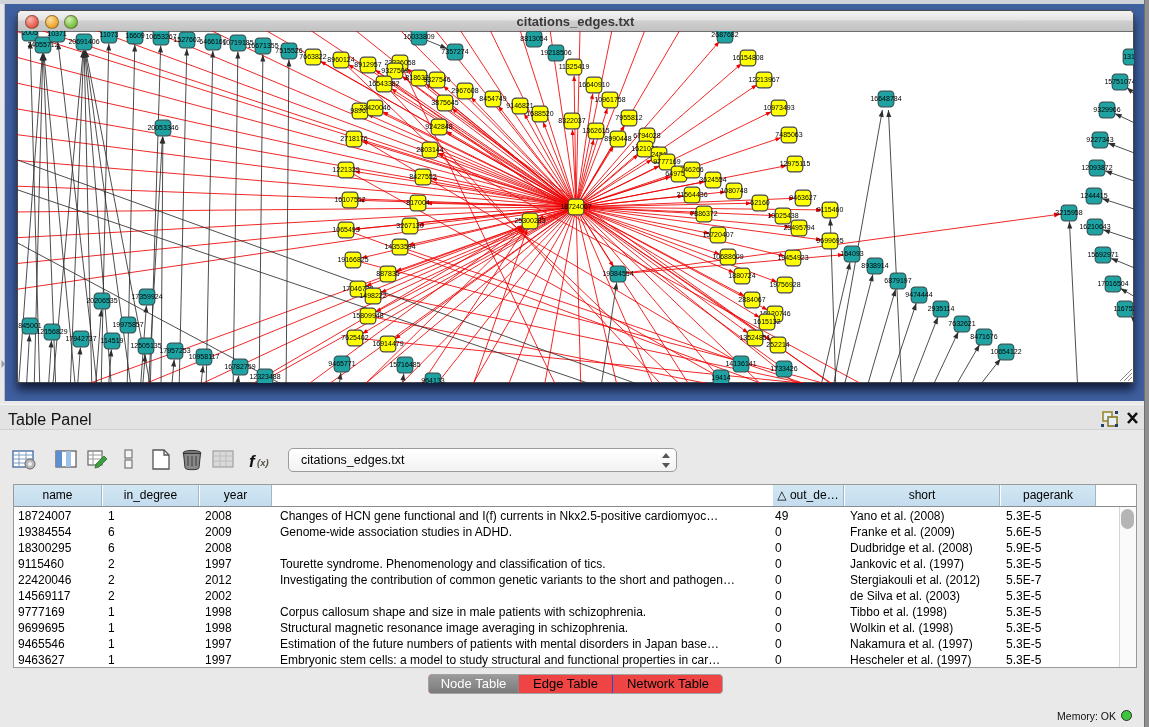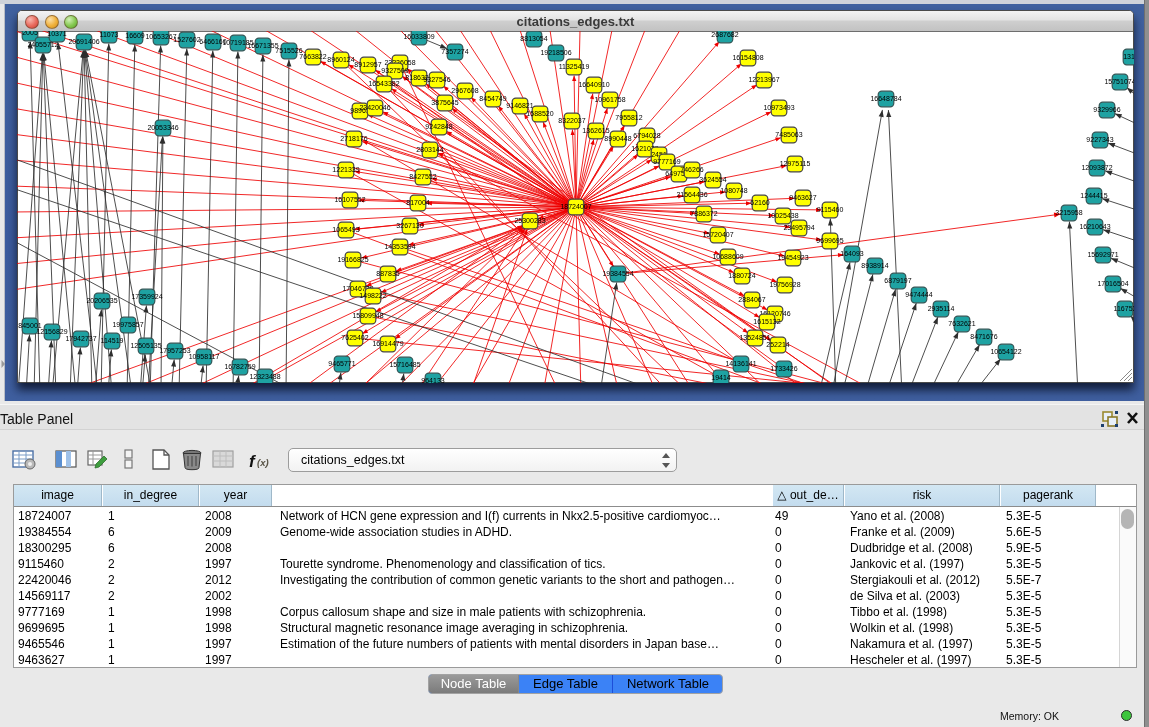--- a/index.html
+++ b/index.html
@@ -16,43 +16,43 @@
  box-shadow:0 7px 10px rgba(8,14,34,.8);border-radius:5px 5px 0 0;background:#fff}
 #titlebar{left:0;top:0;width:100%;height:21px;border-radius:4px 4px 0 0;
  background:linear-gradient(180deg,#f3f3f3 0%,#e3e3e3 45%,#cfcfcf 50%,#c2c2c2 100%);
  border-bottom:1px solid #6e6e6e}
 #titletext{left:0;top:3px;width:100%;text-align:center;font-size:13px;
  font-weight:bold;color:#3a3a3a}
 .tl{top:3.5px;width:14px;height:14px;border-radius:50%;border:0.5px solid rgba(90,60,40,.55)}
 
 #tpbar{left:0px;top:404px;width:1144px;height:26px;background:#e3e3e3;
  border-top:1px solid #f5f5f5;border-bottom:1px solid #d2d2d2}
-#tptext{left:0;top:411px;font-size:14px;color:#111}
+#tptext{left:8px;top:411px;font-size:16px;color:#111}
 #dropdown{left:288px;top:448px;width:389px;height:24px;background:linear-gradient(#fff,#f2f2f2);
  border:1px solid #9c9c9c;border-radius:5px;font-size:12.5px;color:#000;
  line-height:23px;padding-left:12px}
 #tablebox{left:13px;top:484px;width:1124px;height:184px;background:#fff;
  border:1px solid #9a9a9a}
 .hc{position:absolute;top:0;height:21px;background:linear-gradient(#d3e7f3,#c3dcee);
  border-right:1px solid #9fb8c9;font-size:12px;text-align:center;line-height:21px;color:#000}
 #hdrline{left:0;top:21px;width:1122px;height:1px;background:#8c8c8c}
 .trow{position:absolute;left:0;width:1102px;height:16px;font-size:12px;color:#000}
 .trow span{position:absolute;top:1px;white-space:nowrap}
 #vscroll{left:1105px;top:22px;width:17px;height:160px;background:#fafafa;
  border-left:1px solid #d5d5d5}
 #vthumb{left:1107px;top:24px;width:13px;height:20px;background:#b5b5b5;border-radius:7px}
 
 #tabs{left:428px;top:674px;width:295px;height:20px;border:1px solid #a2a2a2;
- border-radius:4px;background:#3b82f6;font-size:13px}
+ border-radius:4px;background:#ef4444;font-size:13px}
 .tab{position:absolute;top:0;height:18px;line-height:18px;text-align:center;color:#000}
 #tab1{left:0;width:90px;background:linear-gradient(#9a9a9a,#7b7b7b);color:#fff;
  border-radius:3px 0 0 3px;border-right:1px solid #888}
 #tab2{left:91px;width:91px}
 #tab3{left:183px;width:111px;border-left:1px solid #1d4ed8}
-#memtext{left:1000px;top:710px;width:116px;font-size:10.5px;color:#111}
+#memtext{left:1000px;top:710px;width:116px;text-align:right;font-size:10.5px;color:#111}
 #memdot{left:1121px;top:710px;width:11px;height:11px;border-radius:50%;
  background:#3ec63e;border:1.5px solid #2d2d2d}
 svg text{font-family:"Liberation Sans",sans-serif}
 </style></head><body>
 <div id="stage">
 <div class="abs" id="desktop"></div>
 <div class="abs" id="topstrip"></div>
 <div class="abs" id="leftstrip"></div>
 <svg class="abs" style="left:0;top:358px" width="6" height="12">
       <path d="M1.5 2 L5 6 L1.5 10 Z" fill="#9a9a9a"></path>
@@ -714,35 +714,35 @@
  <path d="M203 10 H223 M203 15 H223 M210 5 V21 M216 5 V21" stroke="#bdbdbd" stroke-width="1"></path>
 
  <text x="239" y="21" font-size="17" font-style="italic" font-weight="bold" font-family="Liberation Serif,serif" fill="#111">f</text>
  <text x="247" y="20" font-size="9.5" font-style="italic" font-weight="bold" font-family="Liberation Serif,serif" fill="#5a5548">(x)</text>
 </svg>
 <div class="abs" id="dropdown">citations_edges.txt</div>
 <svg class="abs" style="left:655px;top:451px" width="20" height="20">
  <path d="M7 7 l4 -5 4 5 z M7 12 l4 5 4 -5 z" fill="#555"></path>
 </svg>
 <div class="abs" id="tablebox">
- <div class="hc" style="left:0;width:88px">image</div>
+ <div class="hc" style="left:0;width:88px">name</div>
  <div class="hc" style="left:89px;width:96px">in_degree</div>
  <div class="hc" style="left:186px;width:72px">year</div>
  <div class="hc" style="left:759px;width:71px">△ out_de…</div>
- <div class="hc" style="left:831px;width:155px">risk</div>
+ <div class="hc" style="left:831px;width:155px">short</div>
  <div class="hc" style="left:987px;width:95px">pagerank</div>
  <div class="abs" id="hdrline"></div>
  <div class="abs" id="vscroll"></div>
  <div class="abs" id="vthumb"></div>
 </div>
 <div class="trow" style="top:508px">
 <span style="left:18px">18724007</span>
       <span style="left:108px">1</span>
 <span style="left:205px">2008</span>
-      <span style="left:280px">Network of HCN gene expression and I(f) currents in Nkx2.5-positive cardiomyoc…</span>
+      <span style="left:280px">Changes of HCN gene functional and I(f) currents in Nkx2.5-positive cardiomyoc…</span>
 <span style="left:775px">49</span>
 <span style="left:850px">Yano et al. (2008)</span>
 <span style="left:1006px">5.3E-5</span>
     </div>
     <div class="trow" style="top:524px">
 <span style="left:18px">19384554</span>
       <span style="left:108px">6</span>
 <span style="left:205px">2009</span>
       <span style="left:280px">Genome-wide association studies in ADHD.</span>
 <span style="left:775px">0</span>
@@ -807,20 +807,21 @@
 <span style="left:205px">1997</span>
       <span style="left:280px">Estimation of the future numbers of patients with mental disorders in Japan base…</span>
 <span style="left:775px">0</span>
 <span style="left:850px">Nakamura et al. (1997)</span>
 <span style="left:1006px">5.3E-5</span>
     </div>
     <div class="trow" style="top:652px">
 <span style="left:18px">9463627</span>
       <span style="left:108px">1</span>
 <span style="left:205px">1997</span>
+      <span style="left:280px">Embryonic stem cells: a model to study structural and functional properties in car…</span>
 <span style="left:775px">0</span>
 <span style="left:850px">Hescheler et al. (1997)</span>
 <span style="left:1006px">5.3E-5</span>
     </div>
 <div class="abs" id="tabs">
  <div class="tab" id="tab1">Node Table</div>
  <div class="tab" id="tab2">Edge Table</div>
  <div class="tab" id="tab3">Network Table</div>
 </div>
 <div class="abs" id="memtext">Memory: OK</div>

